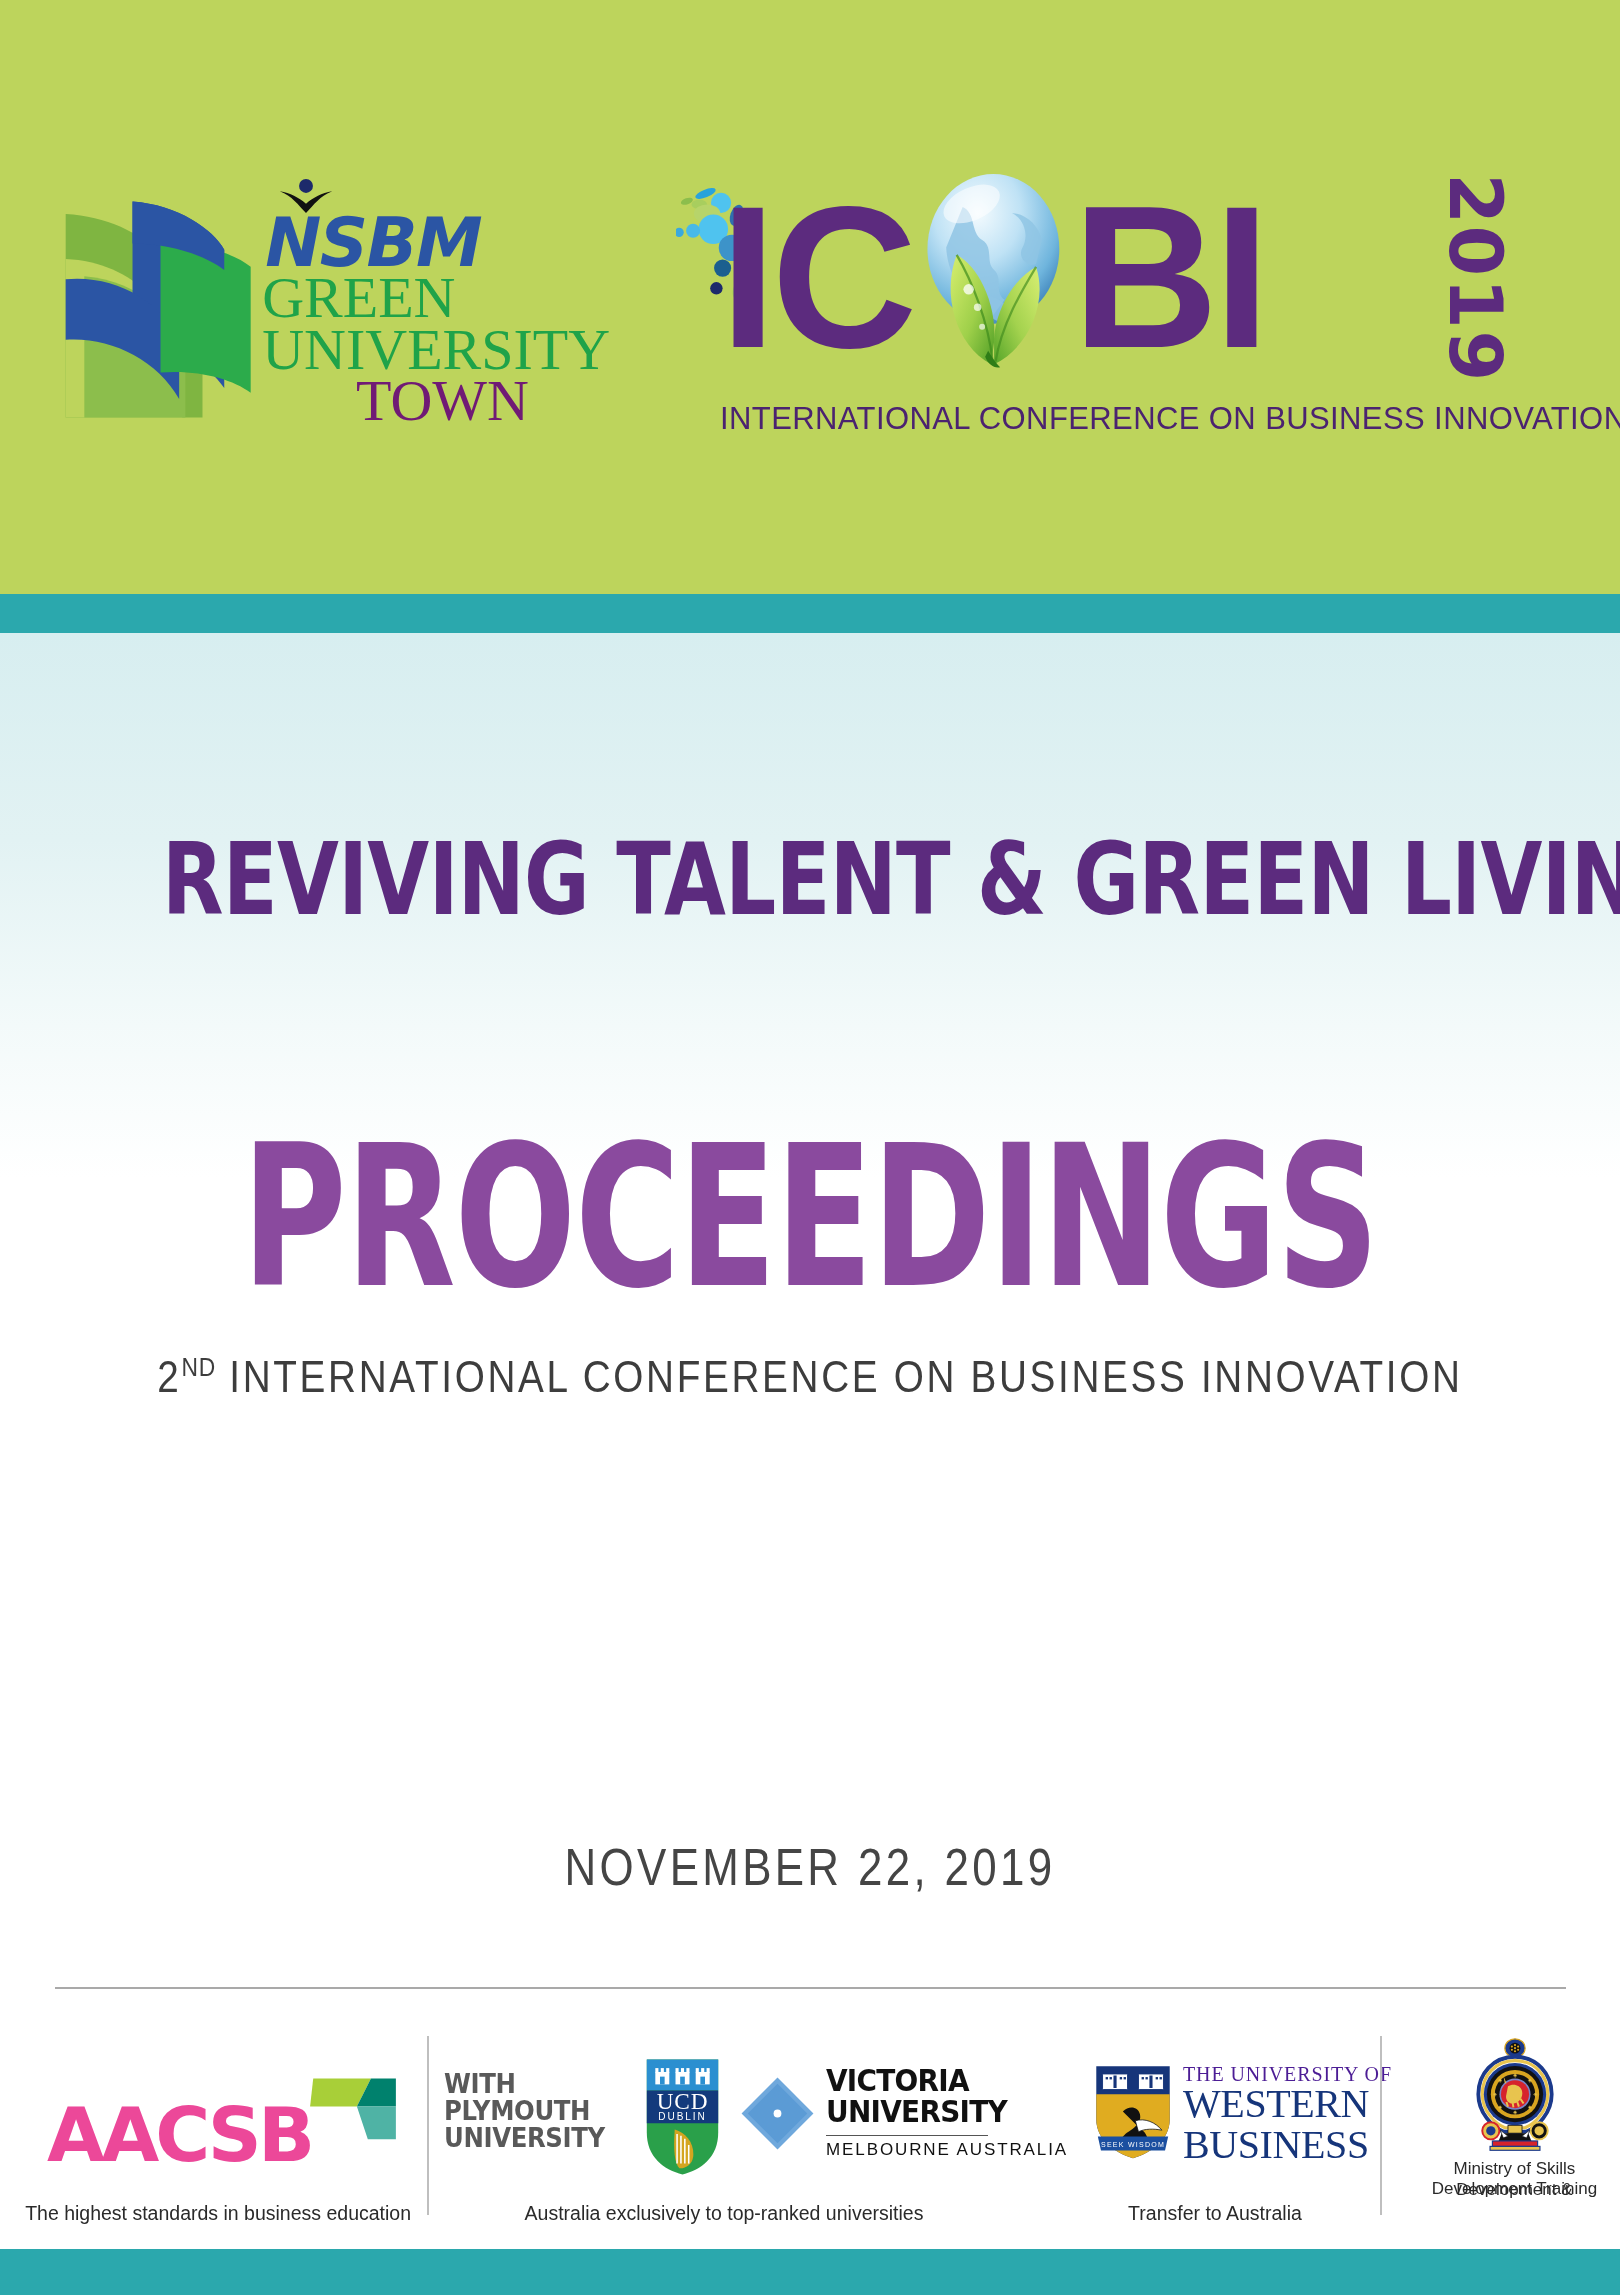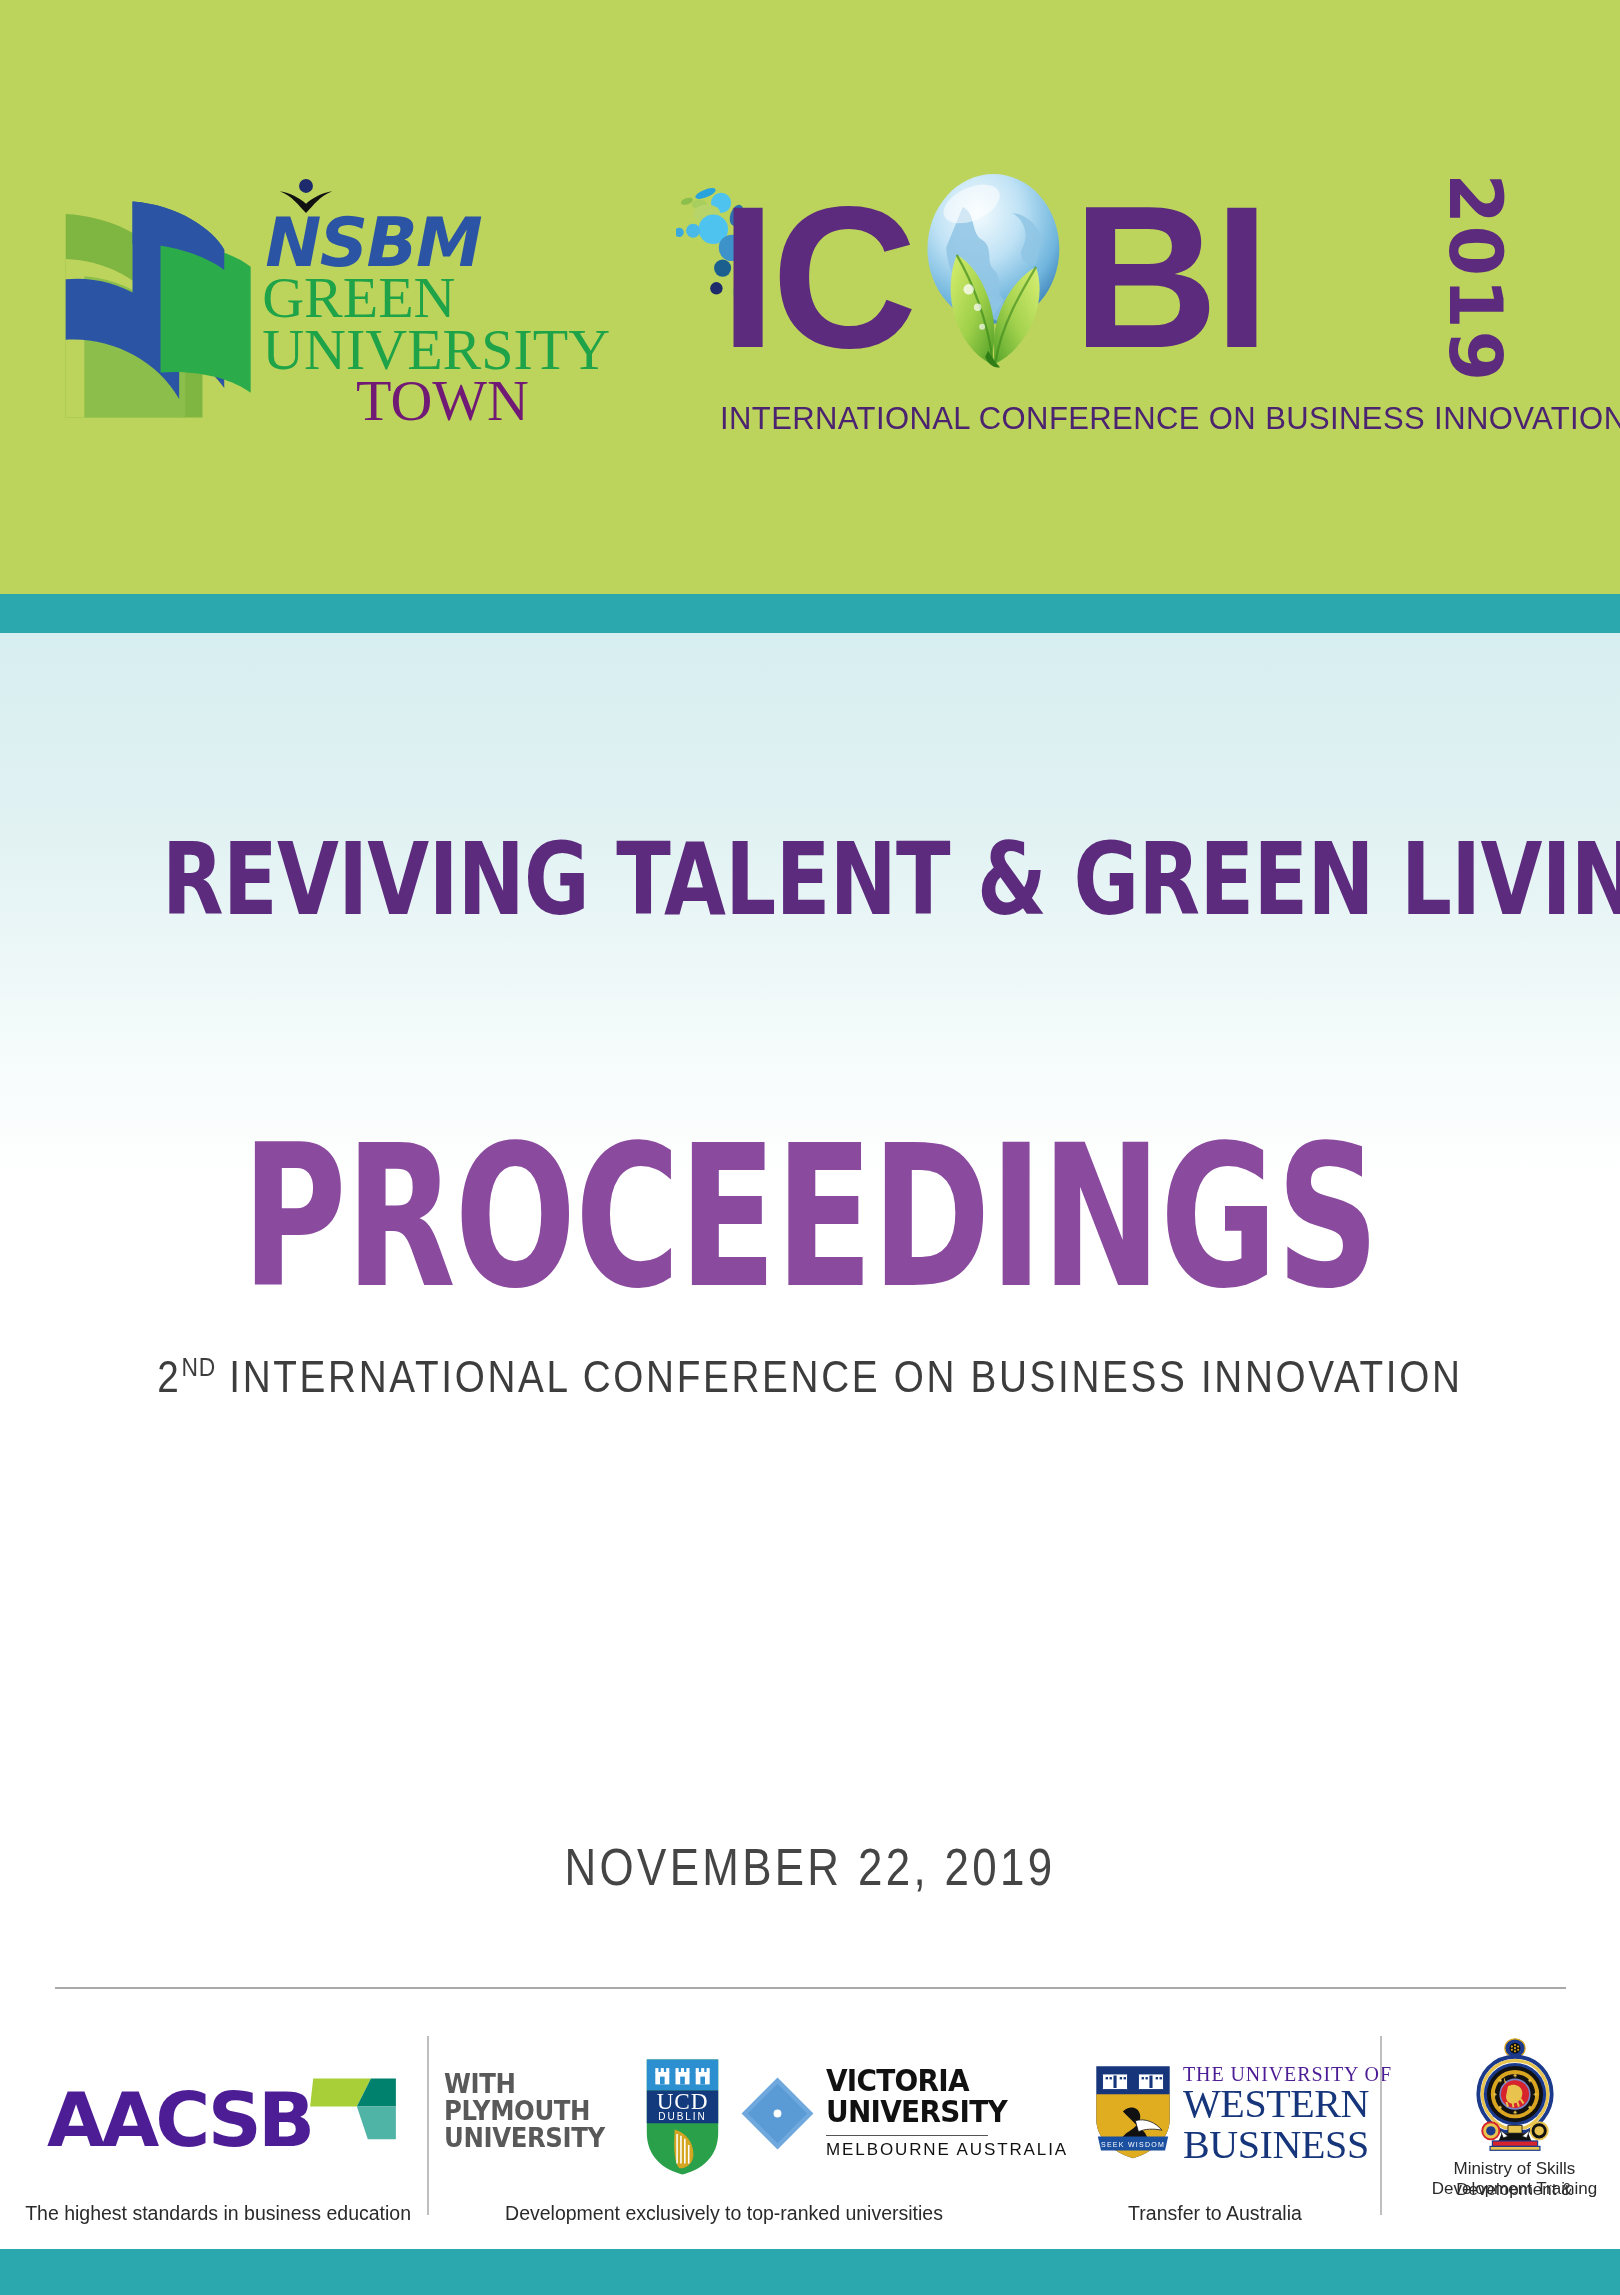--- a/index.html
+++ b/index.html
@@ -202,24 +202,24 @@
   .fcaption {
     position: absolute;
     font-family: "Liberation Sans", sans-serif;
     font-size: 19.5px; color: #2a2a2a;
     text-align: center; line-height: 1.25;
   }
 
   
   #aacsb { position: absolute; left: 47px; top: 33px; width: 343px; height: 148px; }
   #aacsb-text {
-    position: absolute; left: 0px; top: 25px;
+    position: absolute; left: 0px; top: 40px;
     font-family: "DejaVu Sans", sans-serif;
     font-size: 75px; font-weight: 700;
-    color: #4c1d95; letter-spacing: -3.9px; line-height: 1;
+    color: #ec4899; letter-spacing: -3.9px; line-height: 1;
   }
   #aacsb-flag { position: absolute; left: 263px; top: 7.8px; width: 86px; height: 78px; }
 
   
   #plymouth { position: absolute; left: 444px; top: 45px; width: 195px; height: 109px; }
   #plymouth .pline {
     font-family: "DejaVu Sans", sans-serif;
     font-weight: 700; color: #595959;
     font-size: 26.5px; line-height: 1.02;
     letter-spacing: -0.4px;
@@ -443,21 +443,21 @@
         <circle cx="48" cy="48" r="5" fill="#ffffff"></circle>
       </svg>
       <div id="vic-text">
         <div class="vline">VICTORIA</div>
         <div class="vline">UNIVERSITY</div>
       </div>
       <div id="vic-rule"></div>
       <div id="vic-sub">MELBOURNE AUSTRALIA</div>
     </div>
 
-    <div class="fcaption" style="left:436px; top:176px; width:576px;">Development exclusively to top-ranked universities</div>
+    <div class="fcaption" style="left:436px; top:176px; width:576px;">Australia exclusively to top-ranked universities</div>
 
     <div class="vrule" style="left:1036px; opacity:0;"></div>
 
     <div id="uwa">
       <svg id="uwa-shield" viewBox="0 0 110 128">
         <path d="M8 4 L102 4 L102 72 C102 98 80 114 55 122 C30 114 8 98 8 72 Z" fill="#16357a"></path>
         <path d="M8 40 L102 40 L102 72 C102 98 80 114 55 122 C30 114 8 98 8 72 Z" fill="#e0ac20"></path>
         <g fill="#ffffff" stroke="#16357a" stroke-width="1.2">
           <rect x="16" y="14" width="32" height="20" rx="1"></rect>
           <rect x="62" y="14" width="32" height="20" rx="1"></rect>

